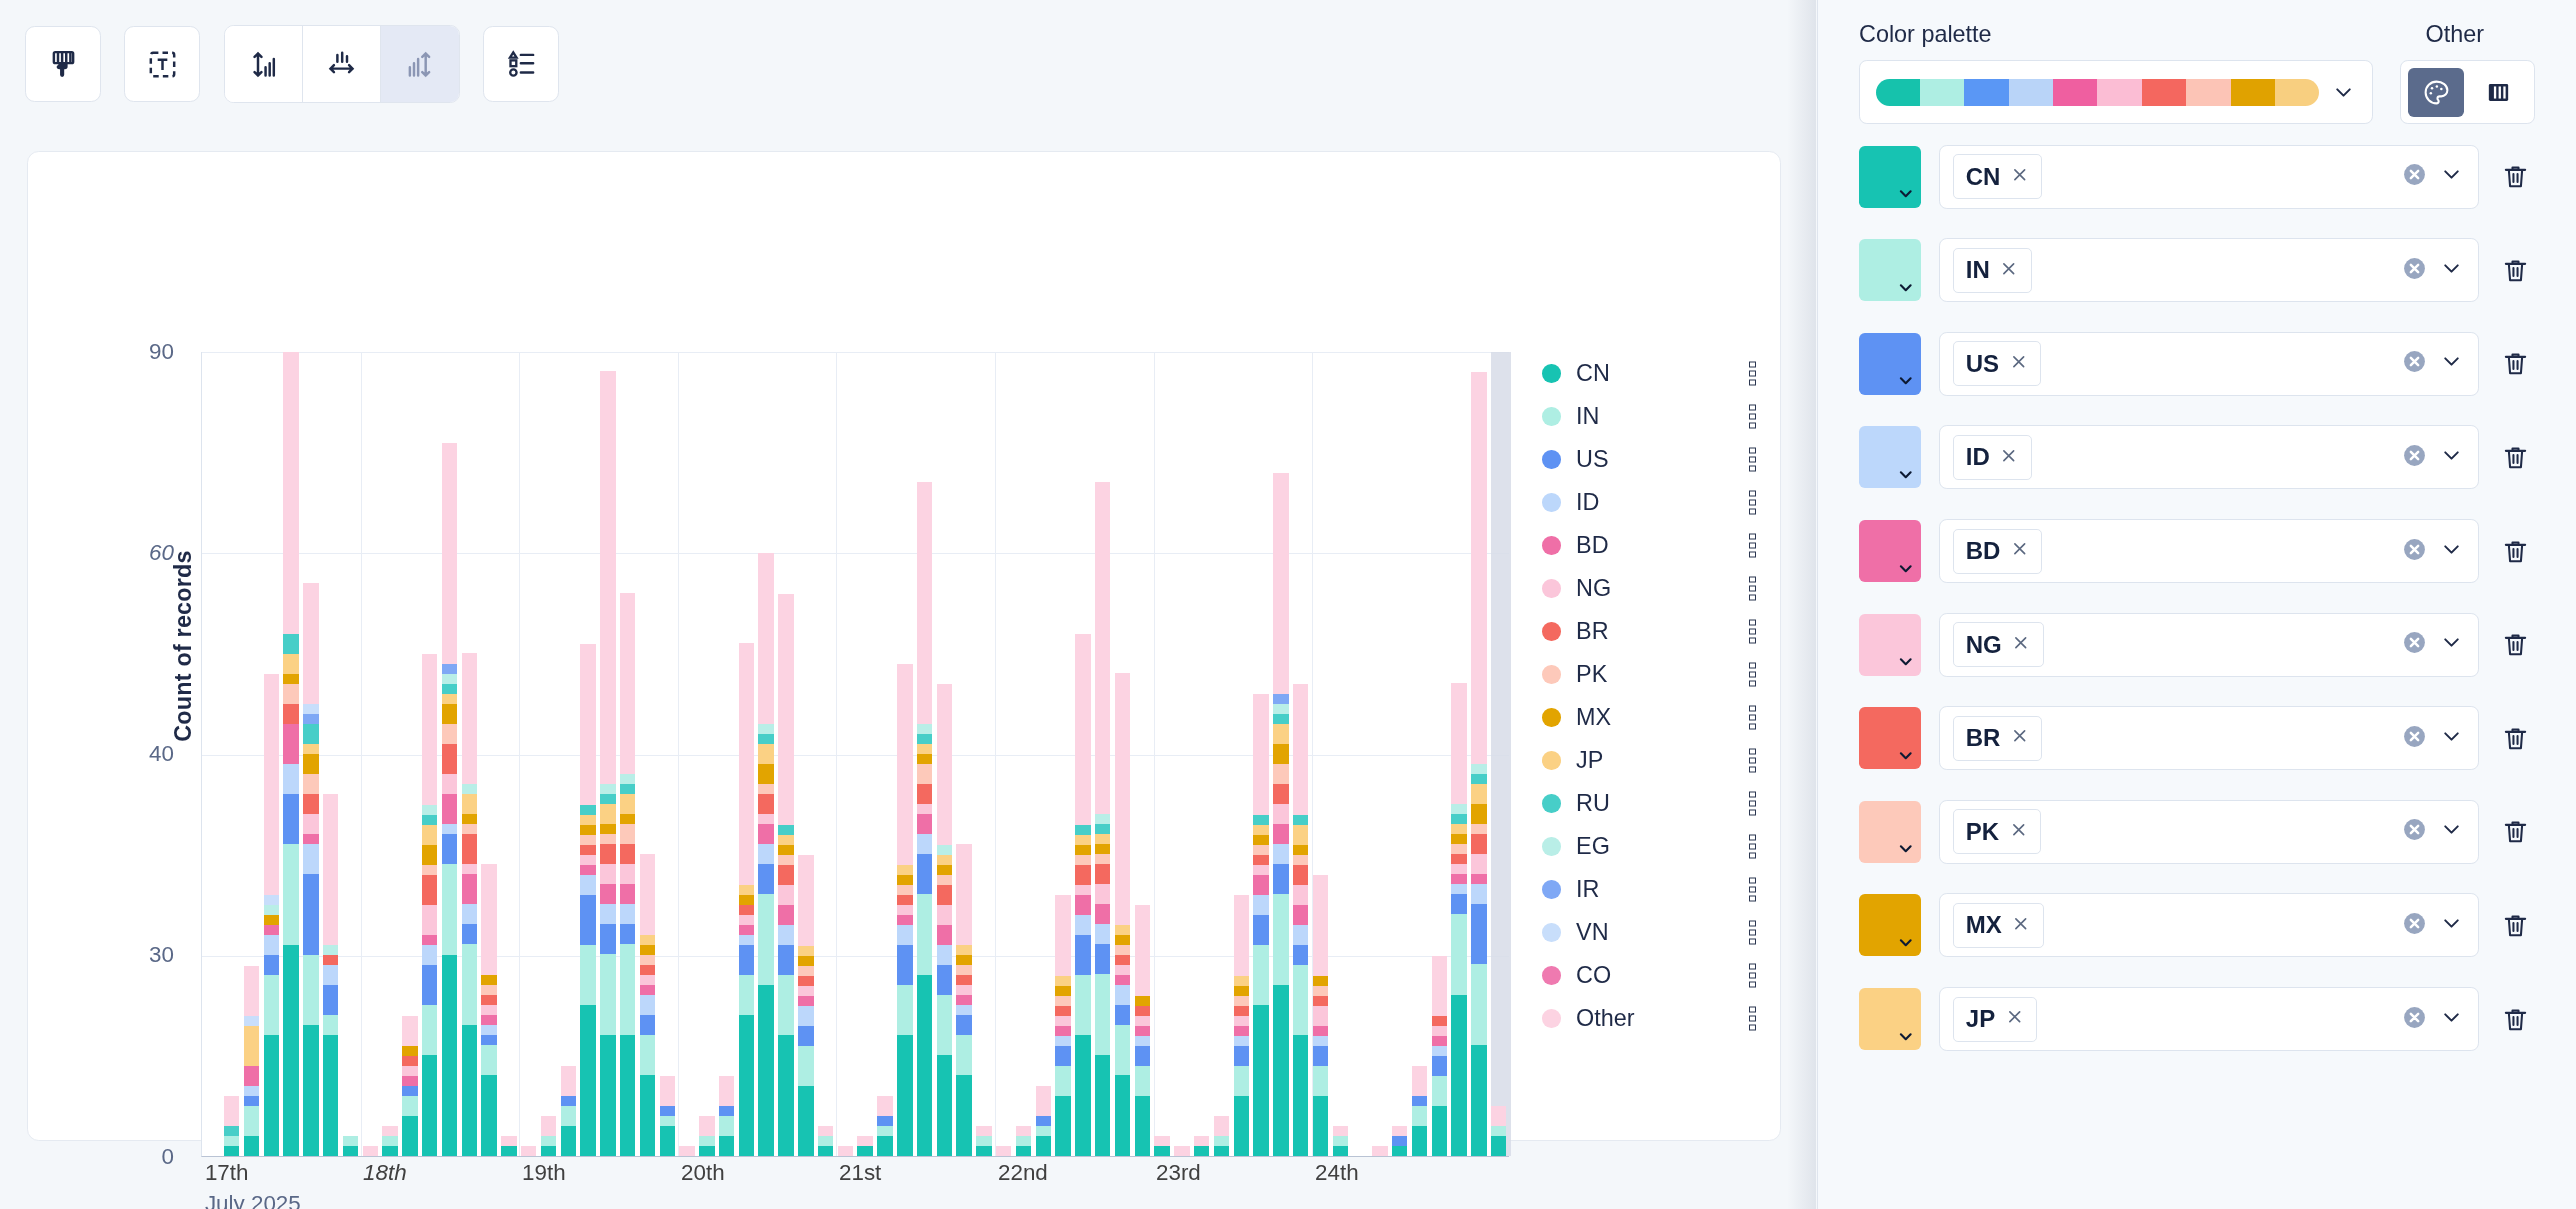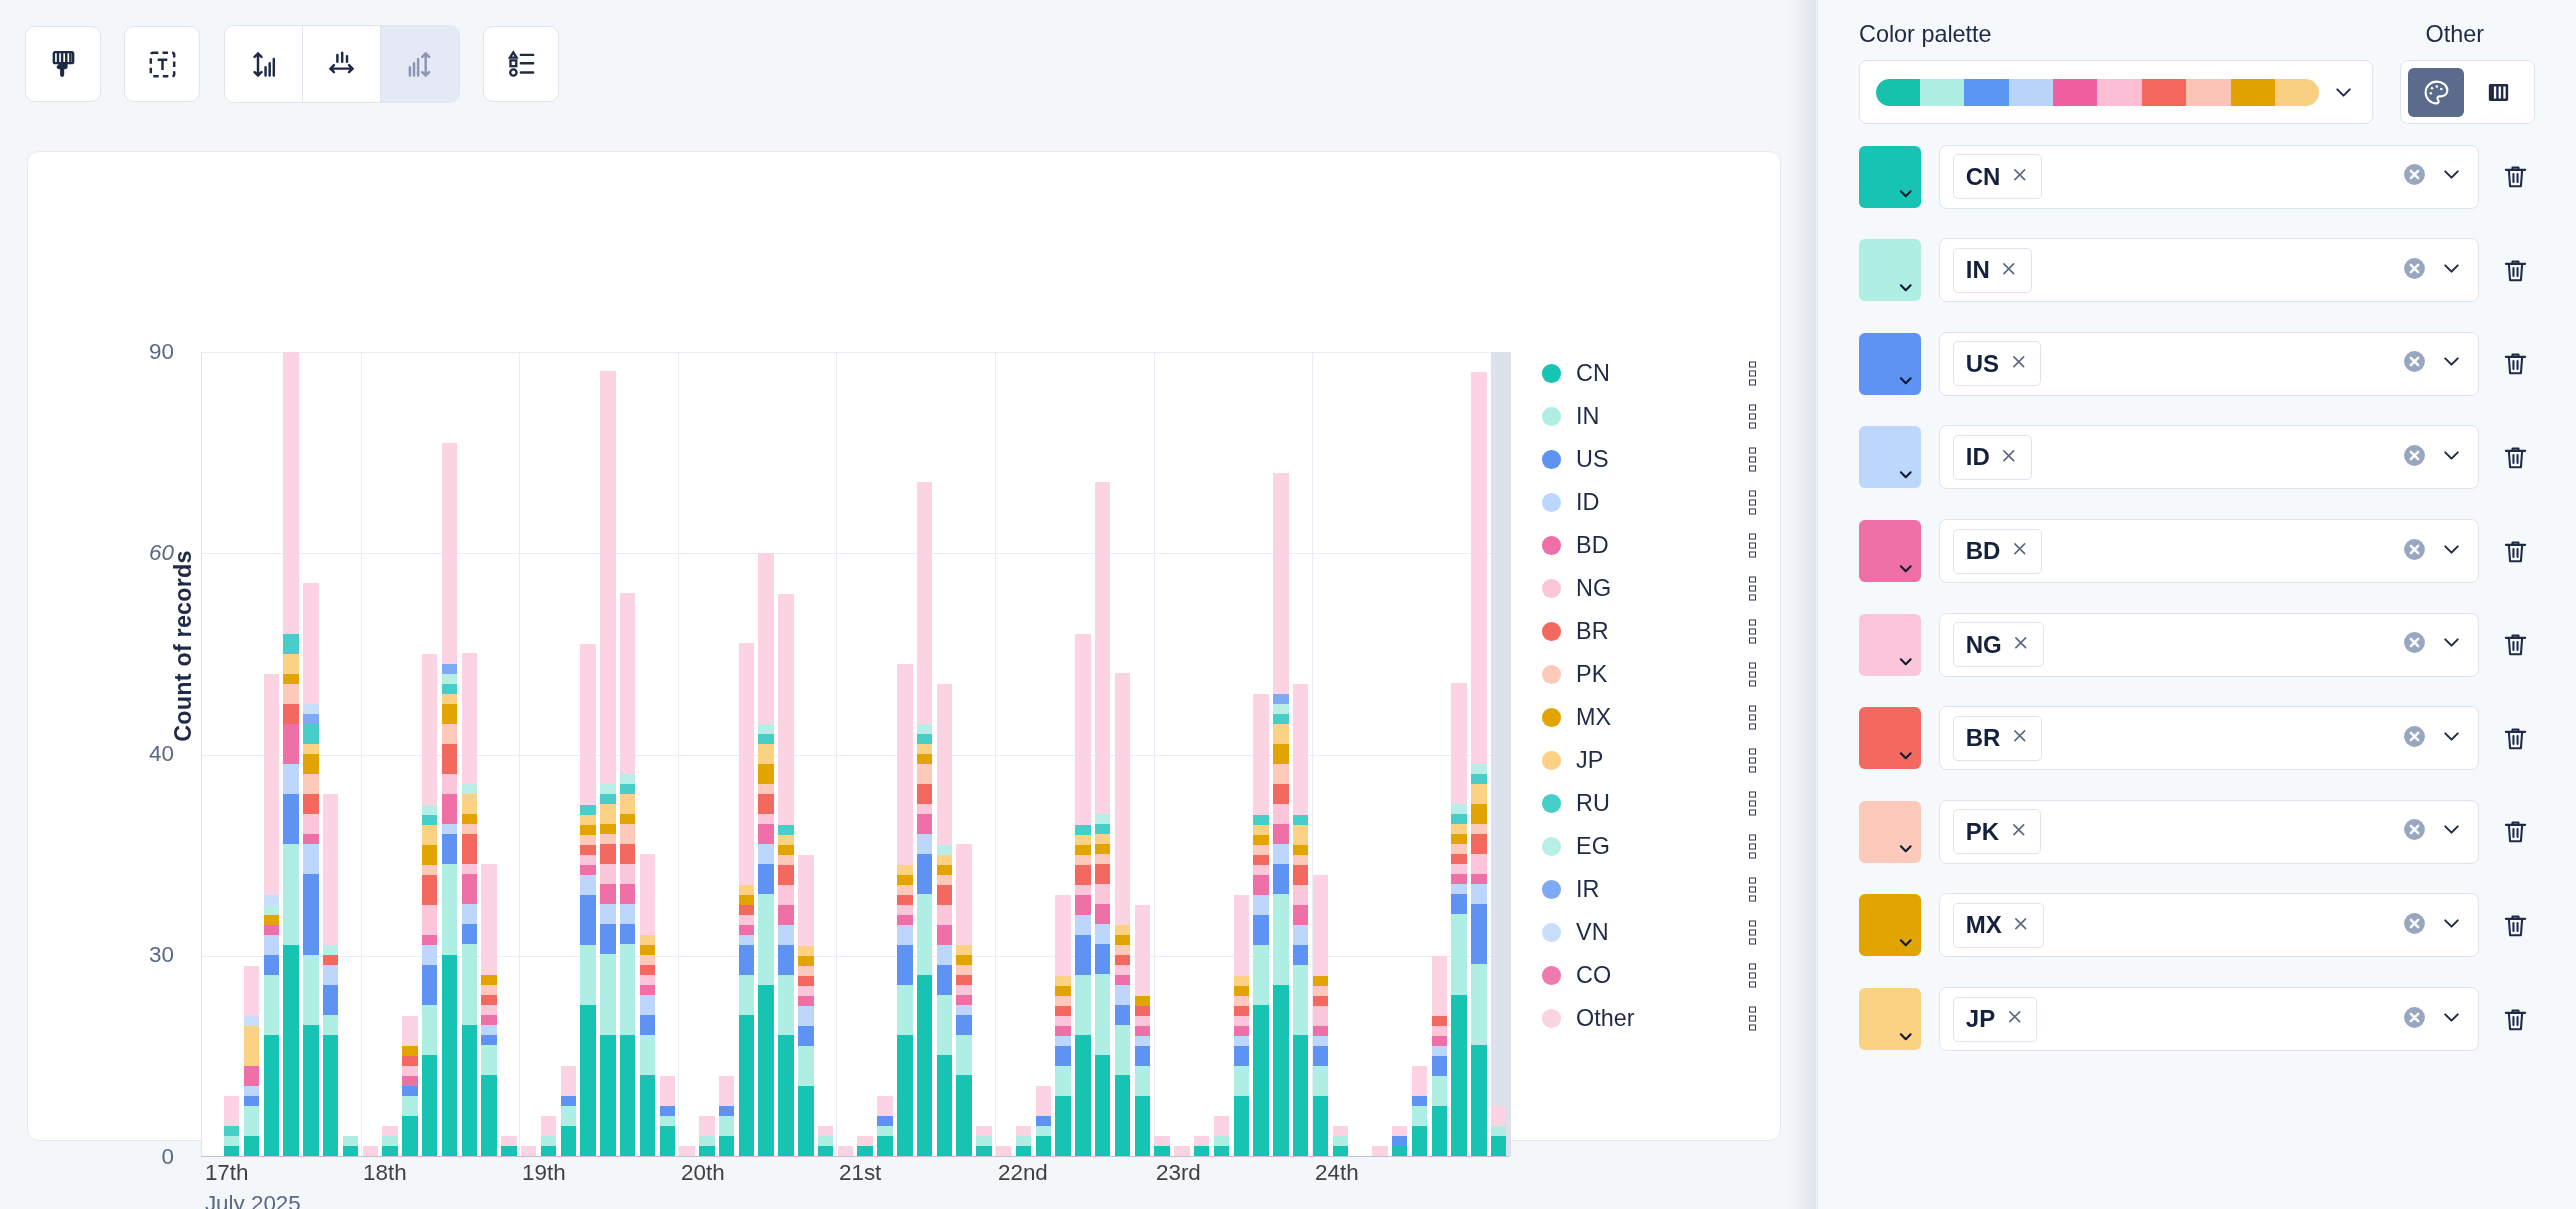--- a/index.html
+++ b/index.html
@@ -1060,21 +1060,21 @@
                   <div class="seg" style="height: 10px; background: rgb(174, 238, 227);"></div>
                   <div class="seg" style="height: 20px; background: rgb(252, 211, 226);"></div>
                 </div>
               </div>
             </div>
         </div>
 
         <div id="x-ticks">
             <div class="x-tick" style="left: 3.9px;">17th</div>
             <div class="x-sub" style="left: 3.9px;">July 2025</div>
-            <div class="x-tick" style="left: 162px;">18th</div>
+            <div class="x-tick" style="left: 162px; font-style: italic;">18th</div>
             <div class="x-tick" style="left: 321px;">19th</div>
             <div class="x-tick" style="left: 480px;">20th</div>
             <div class="x-tick" style="left: 638px;">21st</div>
             <div class="x-tick" style="left: 797px;">22nd</div>
             <div class="x-tick" style="left: 955px;">23rd</div>
             <div class="x-tick" style="left: 1114px;">24th</div>
           </div>
 
         <div id="legend">
             <div class="legend-row">

